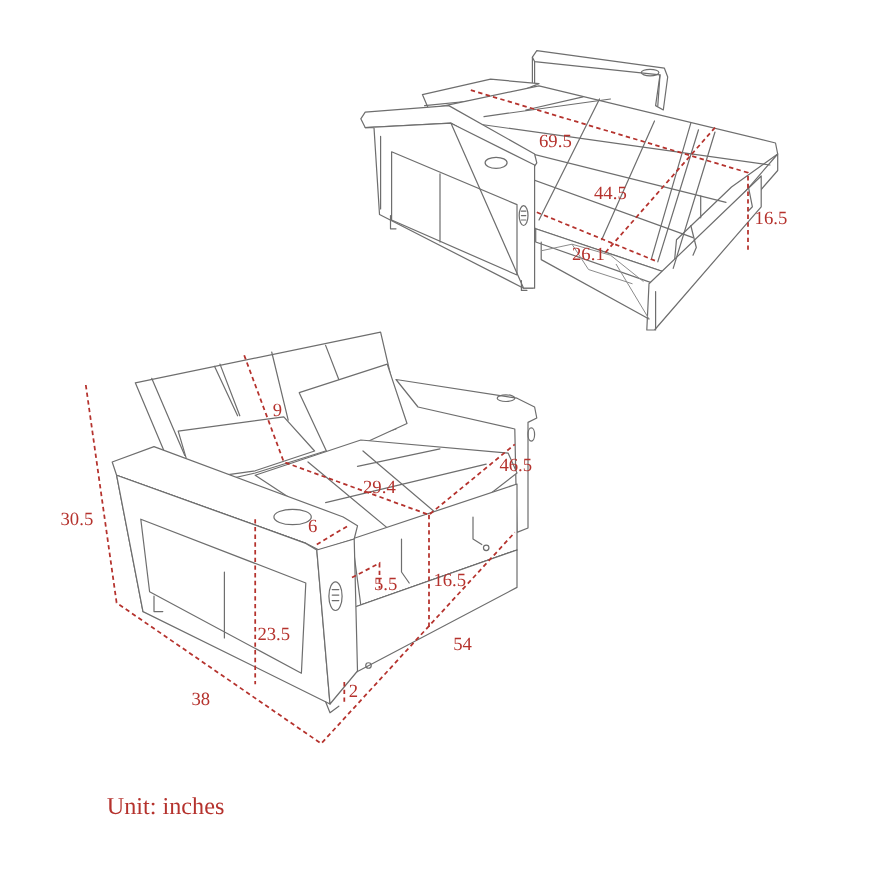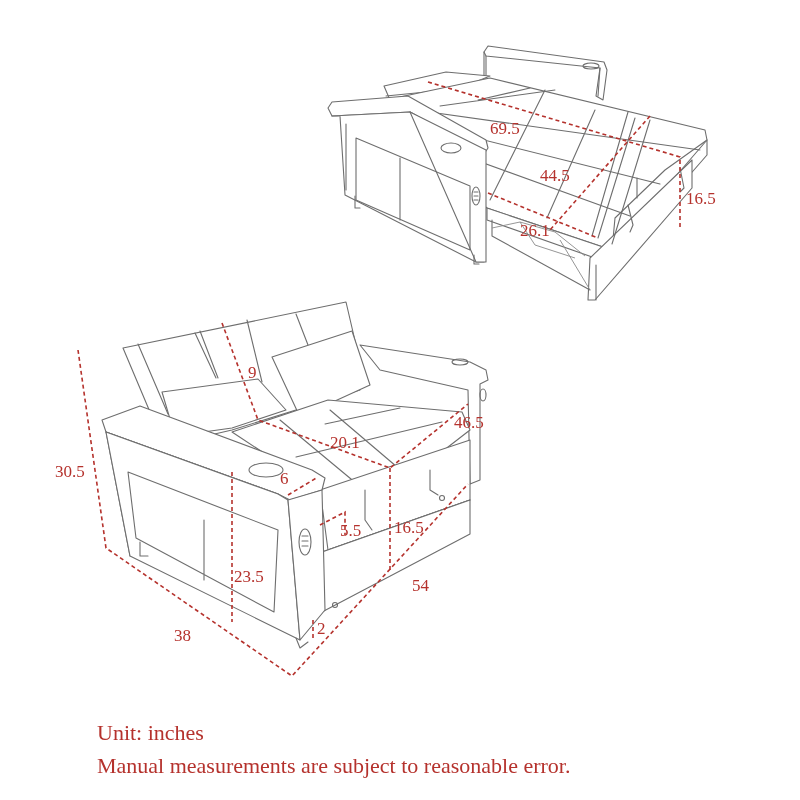--- a/index.html
+++ b/index.html
@@ -102,25 +102,24 @@
     <path class="dim" d="M313 620 L313 638"></path>
   </svg>
 
   <div class="dim-label" style="left:490px;top:120px;">69.5</div>
   <div class="dim-label" style="left:540px;top:167px;">44.5</div>
   <div class="dim-label" style="left:520px;top:222px;">26.1</div>
   <div class="dim-label" style="left:686px;top:190px;">16.5</div>
 
   <div class="dim-label" style="left:248px;top:364px;">9</div>
   <div class="dim-label" style="left:418px;top:414px;margin-left:36px;">46.5</div>
-  <div class="dim-label" style="left:330px;top:434px;">20.1</div>
+  <div class="dim-label" style="left:330px;top:434px;">29.4</div>
   <div class="dim-label" style="left:280px;top:470px;">6</div>
   <div class="dim-label" style="left:55px;top:463px;">30.5</div>
   <div class="dim-label" style="left:340px;top:522px;">5.5</div>
   <div class="dim-label" style="left:394px;top:519px;">16.5</div>
   <div class="dim-label" style="left:234px;top:568px;">23.5</div>
   <div class="dim-label" style="left:412px;top:577px;">54</div>
   <div class="dim-label" style="left:174px;top:627px;">38</div>
   <div class="dim-label" style="left:317px;top:620px;">2</div>
 
   <div class="note" style="top:722px;">Unit: inches</div>
-  <div class="note" style="top:755px;">Manual measurements are subject to reasonable error.</div>
 </div>
 
 </body></html>

